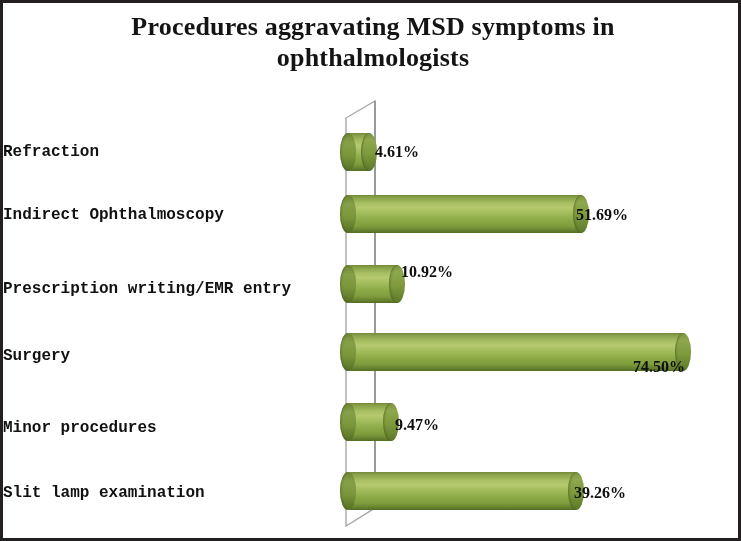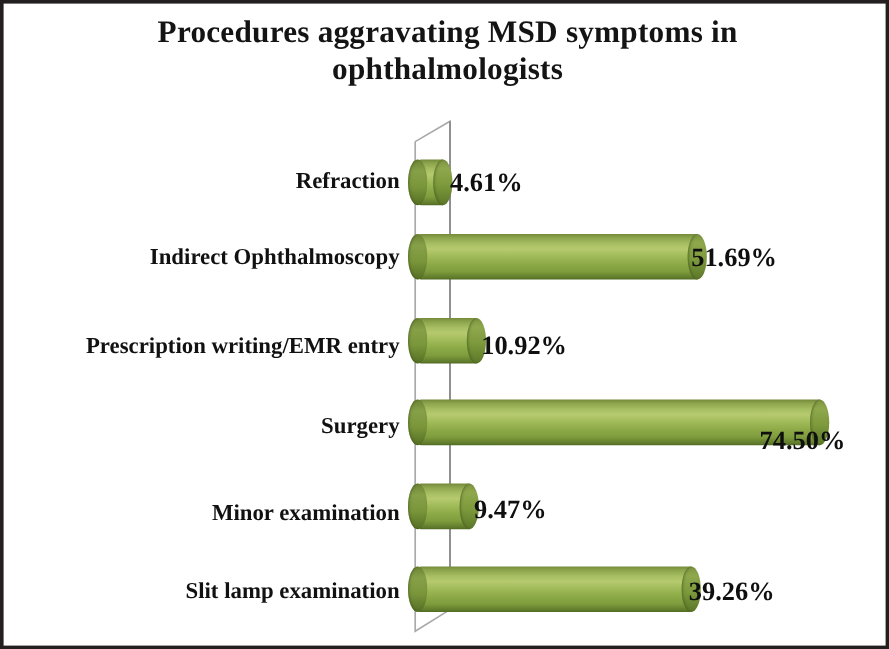--- a/index.html
+++ b/index.html
@@ -48,24 +48,24 @@
     width: 741px;
     height: 541px;
     pointer-events: none;
   }
 
   
   .cat-label {
     position: absolute;
     right: 411px;           
     width: 330px;
-    text-align: right;
-    font-family: Liberation Serif, serif;
+    text-align: left;
+    font-family: Liberation Mono, monospace;
     font-weight: bold;
-    font-size: 19px;
+    font-size: 16px;
     line-height: 22px;
     color: #111111;
     white-space: nowrap;
     transform: translateY(-50%);
   }
 
   
   .bar-wrap {
     position: absolute;
     left: 345px;
@@ -112,21 +112,21 @@
   }
   .bar-cap-right {
     right: -8px;
   }
 
   
   .val-label {
     position: absolute;
     font-family: "Liberation Serif", "DejaVu Serif", serif;
     font-weight: bold;
-    font-size: 22px;
+    font-size: 16px;
     line-height: 24px;
     color: #0f0f0f;
     white-space: nowrap;
     transform: translateY(-50%);
   }
 </style>
 </head>
 <body>
 
 <div id="root">
@@ -142,21 +142,21 @@
 
       <polyline points="343,115 372,98 372,505 343,523 343,115" fill="none" stroke="#a9a9a9" stroke-width="1.4"></polyline>
 
       <line x1="372" y1="98" x2="372" y2="505" stroke="#8f8f8f" stroke-width="1.6"></line>
     </svg>
 
     <div class="cat-label" style="top:149px;">Refraction</div>
     <div class="cat-label" style="top:212px;margin-left:28px;">Indirect Ophthalmoscopy</div>
     <div class="cat-label" style="top:286px;">Prescription writing/EMR entry</div>
     <div class="cat-label" style="top:353px;">Surgery</div>
-    <div class="cat-label" style="top:425px;">Minor examination</div>
+    <div class="cat-label" style="top:425px;">Minor procedures</div>
     <div class="cat-label" style="top:490px;margin-left:24px;">Slit lamp examination</div>
 
     <div class="bar-wrap" style="top: 149px; width: 21px;">
       <div class="bar-body" style="width: 21px;"></div>
       <div class="bar-cap bar-cap-left"></div>
       <div class="bar-cap bar-cap-right" style="right: auto; left: 13px;"></div>
     </div>
 
     <div class="bar-wrap" style="top: 211px; width: 233px;">
       <div class="bar-body" style="width: 233px;"></div>
@@ -183,19 +183,19 @@
     </div>
 
     <div class="bar-wrap" style="top: 488px; width: 228px;">
       <div class="bar-body" style="width:228px;"></div>
       <div class="bar-cap bar-cap-left"></div>
       <div class="bar-cap bar-cap-right" style="left: 220px; right: auto;"></div>
     </div>
 
     <div class="val-label" style="left:372px;  top:149px;">4.61%</div>
     <div class="val-label" style="left:573px;  top:212px;">51.69%</div>
-    <div class="val-label" style="left:398px;  top:285px;">10.92%</div>
+    <div class="val-label" style="left:398px;  top:269px;">10.92%</div>
     <div class="val-label" style="left:630px;  top:351px;margin-top:13px;">74.50%</div>
     <div class="val-label" style="left:392px;  top:422px;">9.47%</div>
     <div class="val-label" style="left:571px;  top:490px;">39.26%</div>
 
   </div>
 </div>
 
 </body></html>

